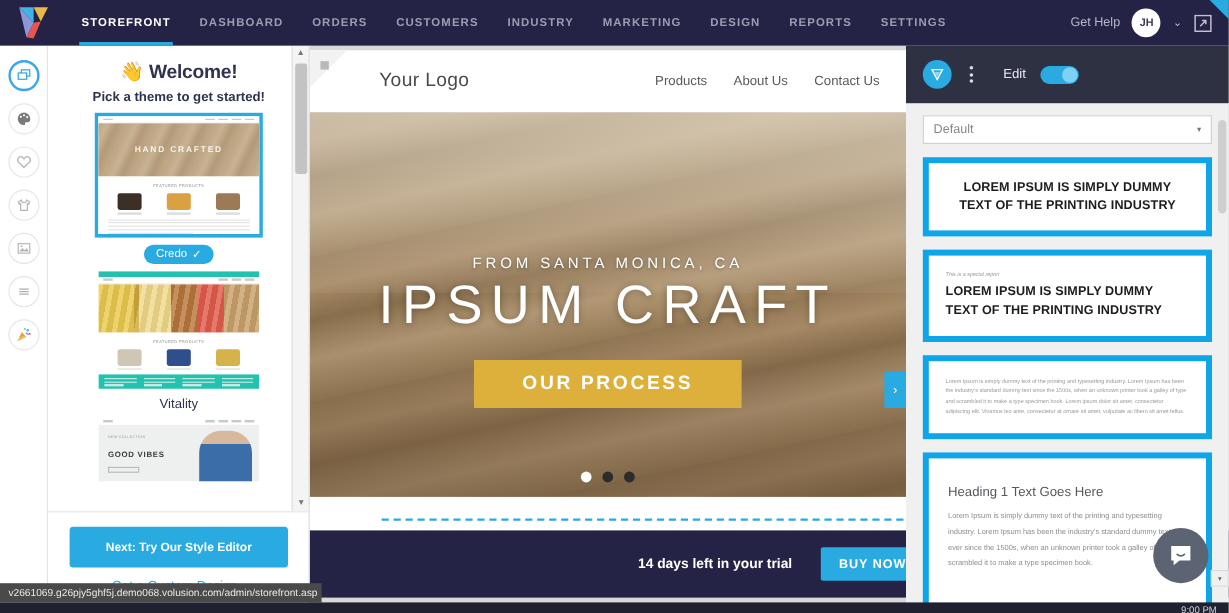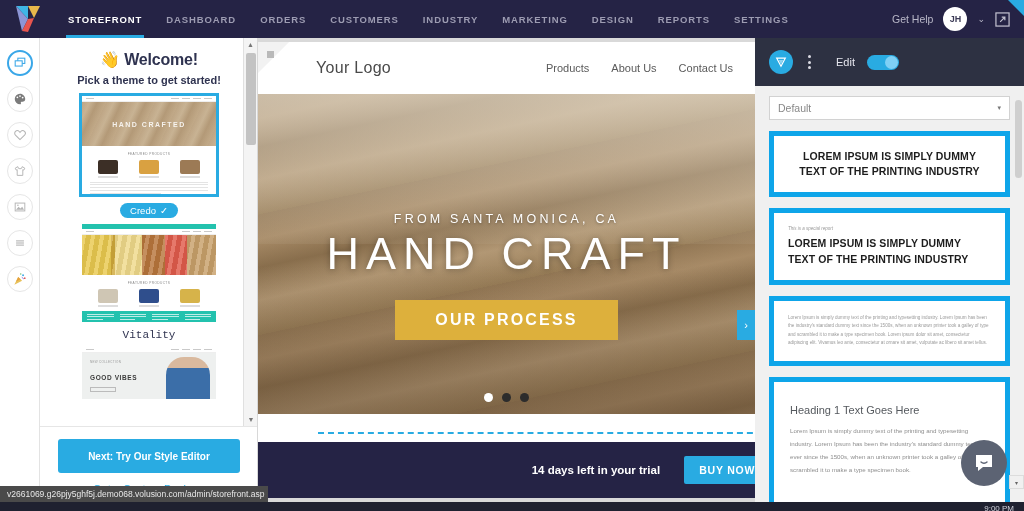--- a/index.html
+++ b/index.html
@@ -107,21 +107,21 @@
   }
   .theme-card { margin-bottom: 6px; }
   .theme-thumb {
     width: 134px; margin: 0 auto;
     position: relative; cursor: pointer;
     background: #fff;
   }
   .theme-thumb.selected { outline: 3px solid #29abe2; }
   .theme-label {
     text-align: center; font-size: 11px; color: #2f3350;
-    margin-top: 7px; font-weight: 500; font-family: Liberation Mono, monospace;
+    margin-top: 7px; font-weight: 500;
   }
   .theme-pill {
     display: inline-flex; align-items: center; gap: 4px;
     background: #29abe2; color: #fff;
     font-size: 9.5px; border-radius: 9px;
     padding: 2px 10px; cursor: pointer;
   }
   .theme-pill-wrap { text-align: center; margin-top: 6px; }
 
   
@@ -648,21 +648,21 @@
         <div id="site-nav">
           <span class="site-nav-link">Products</span>
           <span class="site-nav-link">About Us</span>
           <span class="site-nav-link">Contact Us</span>
         </div>
       </div>
 
       <div id="hero">
         <div id="hero-inner">
           <div id="hero-eyebrow">FROM SANTA MONICA, CA</div>
-          <div id="hero-title">HAND CRAFT</div>
+          <div id="hero-title">IPSUM CRAFT</div>
           <span id="hero-cta">OUR PROCESS</span>
         </div>
         <div id="hero-next">›</div>
         <div id="hero-dots">
           <span class="hero-dot active"></span>
           <span class="hero-dot"></span>
           <span class="hero-dot"></span>
         </div>
       </div>
     </div>

